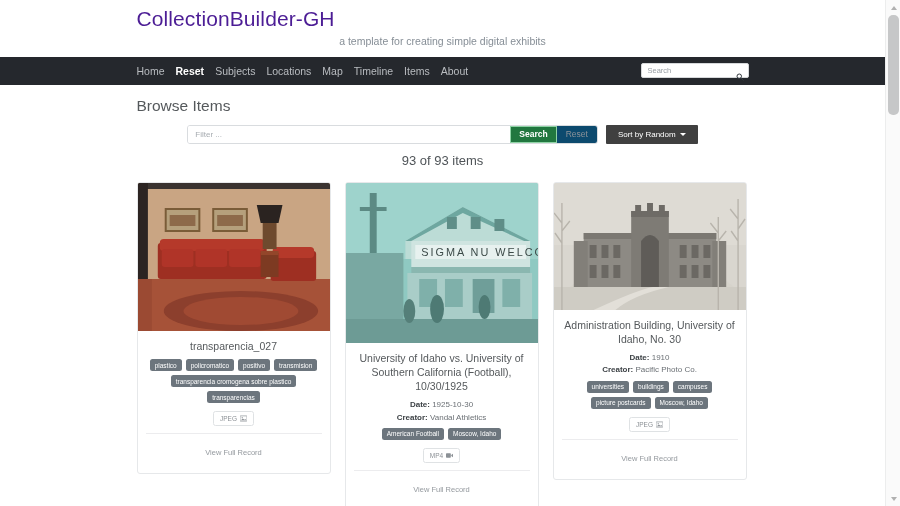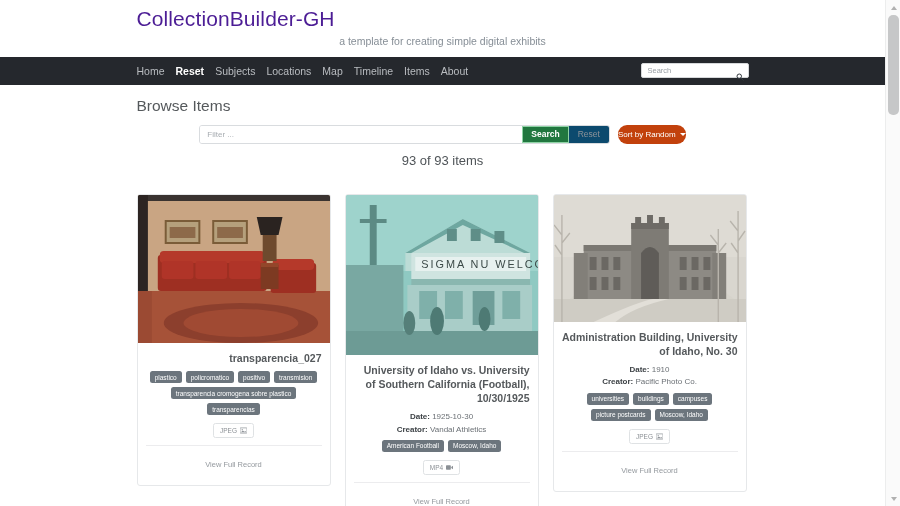--- a/index.html
+++ b/index.html
@@ -91,48 +91,48 @@
     font-size:8.5px; font-weight:bold; padding:0 9px;
     cursor:pointer; font-family:"Liberation Sans", sans-serif;
     box-shadow:0 0 0 1px #8fd3a5 inset;
   }
   .btn-reset {
     background:#0c4a6e; color:#8d9399; border:none;
     font-size:8.5px; padding:0 9px; cursor:pointer;
     font-family:"Liberation Sans", sans-serif;
   }
   .btn-sort {
-    background:#c2410c; color:#fff; border:none; border-radius:9px;
-    font-size:8px; height:19px; padding:0 0;
+    background:#404040; color:#fff; border:none; border-radius:1px;
+    font-size:8px; height:19px; padding:0 12px;
     display:flex; align-items:center; gap:4px; cursor:pointer;
     font-family:"Liberation Sans", sans-serif;
   }
   .caret { width:0;height:0;border-left:3px solid transparent;border-right:3px solid transparent;border-top:3.5px solid #fff; }
 
   .item-count {
     text-align:center; font-size:13px; color:#4f5458;
-    margin:9px 0 26px 0; font-weight:400;
+    margin:9px 0 14px 0; font-weight:400;
   }
 
   
   .grid {
     display:flex; flex-wrap:wrap; gap:14px;
     align-items:flex-start;
   }
   .card {
     width:194px; background:#fff;
     border:1px solid #e6e8ea; border-radius:3px;
     overflow:hidden; display:flex; flex-direction:column;
   }
   .card-img { width:100%; display:block; line-height:0; }
   .card-img svg { display:block; width:100%; }
   .card-body { padding:8px 8px 6px 8px; text-align:center; }
   .card-title {
     font-size:10.5px; color:#55595c; line-height:1.35;
-    margin:0 0 6px 0; font-weight:700;text-align:right;
+    margin:0 0 6px 0; font-weight:400;
   }
   .meta { font-size:8px; color:#6b7075; margin:1px 0; line-height:1.4; }
   .meta b { color:#3d4246; }
   .tags { display:flex; flex-wrap:wrap; justify-content:center; gap:4px; margin-top:5px; }
   .tag {
     background:#6c757d; color:#fff; font-size:6.5px;
     padding:2.5px 5px; border-radius:2.5px; line-height:1.1;
     white-space:nowrap;
   }
   .format-wrap { margin-top:8px; display:flex; justify-content:center; }

